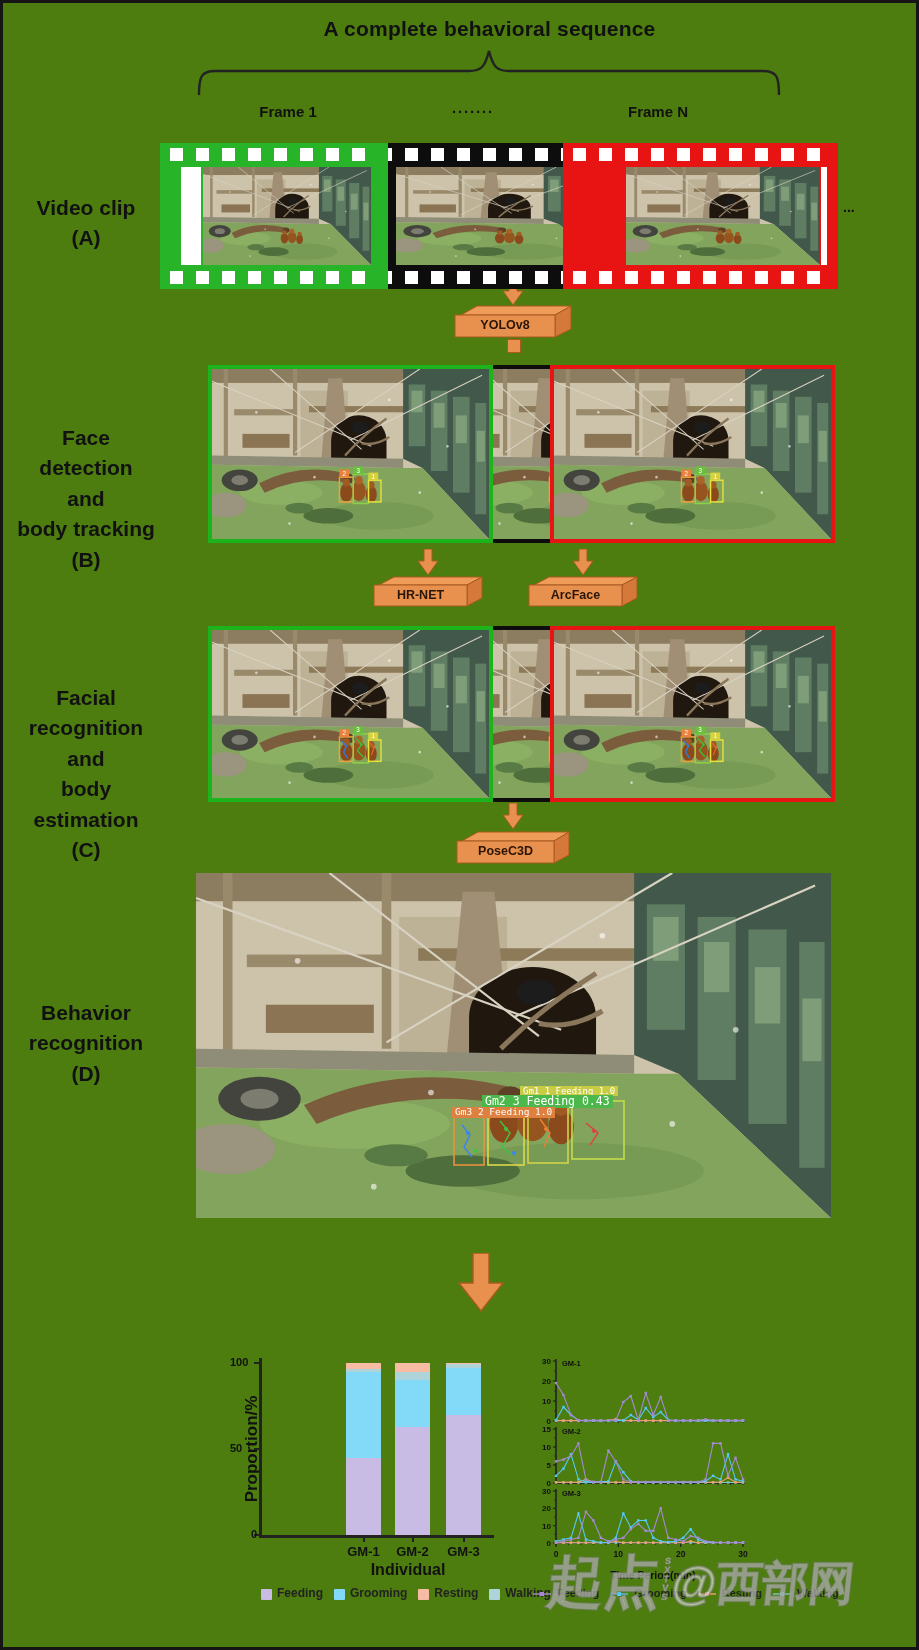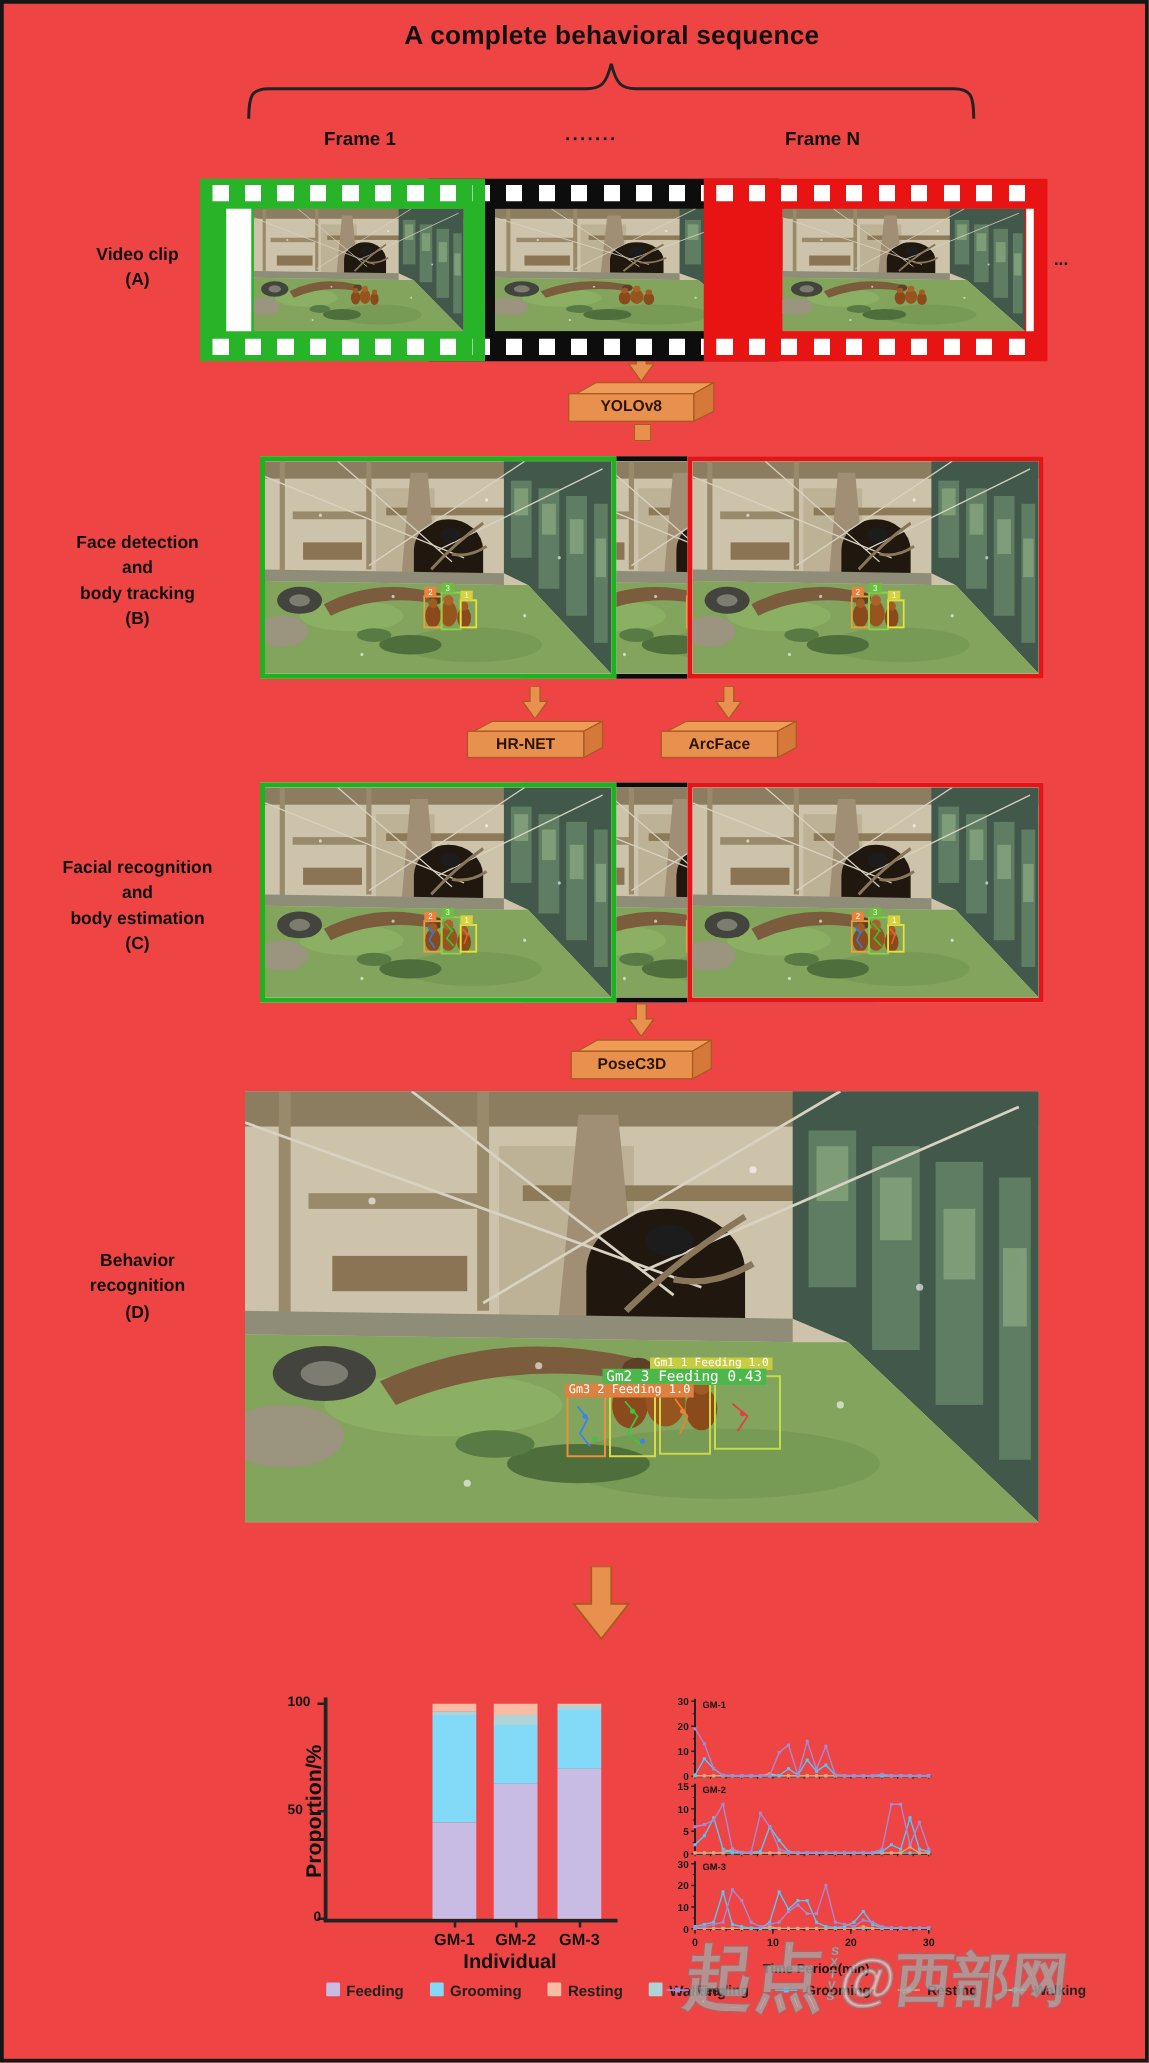--- a/index.html
+++ b/index.html
@@ -1,50 +1,50 @@
 <!DOCTYPE html>
 <html><head>
 <meta charset="utf-8">
 <style>
   html,body{margin:0;padding:0;background:#888;}
-  .page{position:relative;width:919px;height:1650px;background:#ef4444;box-sizing:border-box;
+  .page{position:relative;width:919px;height:1650px;background:#4d7c0f;box-sizing:border-box;
         border:3px solid #151515;overflow:hidden;font-family:"Liberation Sans","DejaVu Sans",sans-serif;color:#111;}
   .abs{position:absolute;}
   .ctr{text-align:center;}
   .bold{font-weight:bold;}
   
   .title{left:60px;right:0;top:14px;font-size:21px;font-weight:bold;letter-spacing:.2px;}
   .flabel{top:100px;width:150px;font-size:15px;font-weight:bold;}
   
   .seg{position:absolute;top:140px;height:146px;}
   .holes{position:absolute;left:10px;right:10px;height:13px;
          background:repeating-linear-gradient(90deg,#fff 0 13px,transparent 13px 26px);}
   .holes.t{top:5px;} .holes.b{bottom:5px;}
   .ph{position:absolute;display:block;}
   
-  .stage{left:34px;width:146px;font-size:14px;font-weight:bold;line-height:1.45;}
+  .stage{left:10px;width:146px;font-size:21px;font-weight:bold;line-height:1.45;}
   .stage span{display:block;}
   
   .pframe{position:absolute;width:285px;height:178px;box-sizing:border-box;border:4px solid #000;background:#dde;}
   .pframe svg{width:100%;height:100%;display:block;}
   .mlabel{position:absolute;width:100%;text-align:center;font-size:12.5px;font-weight:bold;color:#2a1506;}
   
   .blabel{position:absolute;color:#fff;font-family:"DejaVu Sans Mono","Liberation Mono",monospace;
           white-space:nowrap;line-height:1.15;padding:0 3px;}
   
   #barchart{left:225px;top:1340px;width:300px;height:280px;}
   .ylab{position:absolute;left:-55px;top:95px;width:160px;height:22px;text-align:center;
         font-size:17px;font-weight:bold;transform:rotate(-90deg);}
   .xlab{position:absolute;left:60px;top:218px;width:240px;text-align:center;font-size:16px;font-weight:bold;}
   #linechart{left:528px;top:1350px;width:250px;height:260px;}
   #linechart svg{position:absolute;left:0;}
   .tp{position:absolute;left:560px;top:1566px;width:180px;text-align:center;font-size:10.5px;font-weight:bold;}
   
   .legend{position:absolute;display:flex;align-items:center;font-size:12px;font-weight:bold;color:#222;}
-  .legend .it{display:flex;align-items:flex-start;margin-right:21px;white-space:nowrap;}
+  .legend .it{display:flex;align-items:flex-end;margin-right:11px;white-space:nowrap;}
   .legend .sq{width:11px;height:11px;margin-right:5px;border-radius:1px;display:inline-block;}
   .legend svg{margin-right:4px;}
   
   .wm{position:absolute;left:545px;top:1552px;width:370px;display:flex;align-items:flex-end;
       z-index:40;pointer-events:none;transform:skewX(-6deg);
       color:rgba(255,255,255,.55);-webkit-text-stroke:2px rgba(125,125,125,.55);font-weight:900;}
   .wm .brand{font-size:56px;line-height:.95;}
   .wm .station{font-size:9px;-webkit-text-stroke:1px rgba(125,125,125,.6);display:flex;flex-direction:column;
       line-height:1;margin:0 3px 6px 3px;}
   .wm .site{font-size:46px;line-height:1;margin-bottom:2px;}

